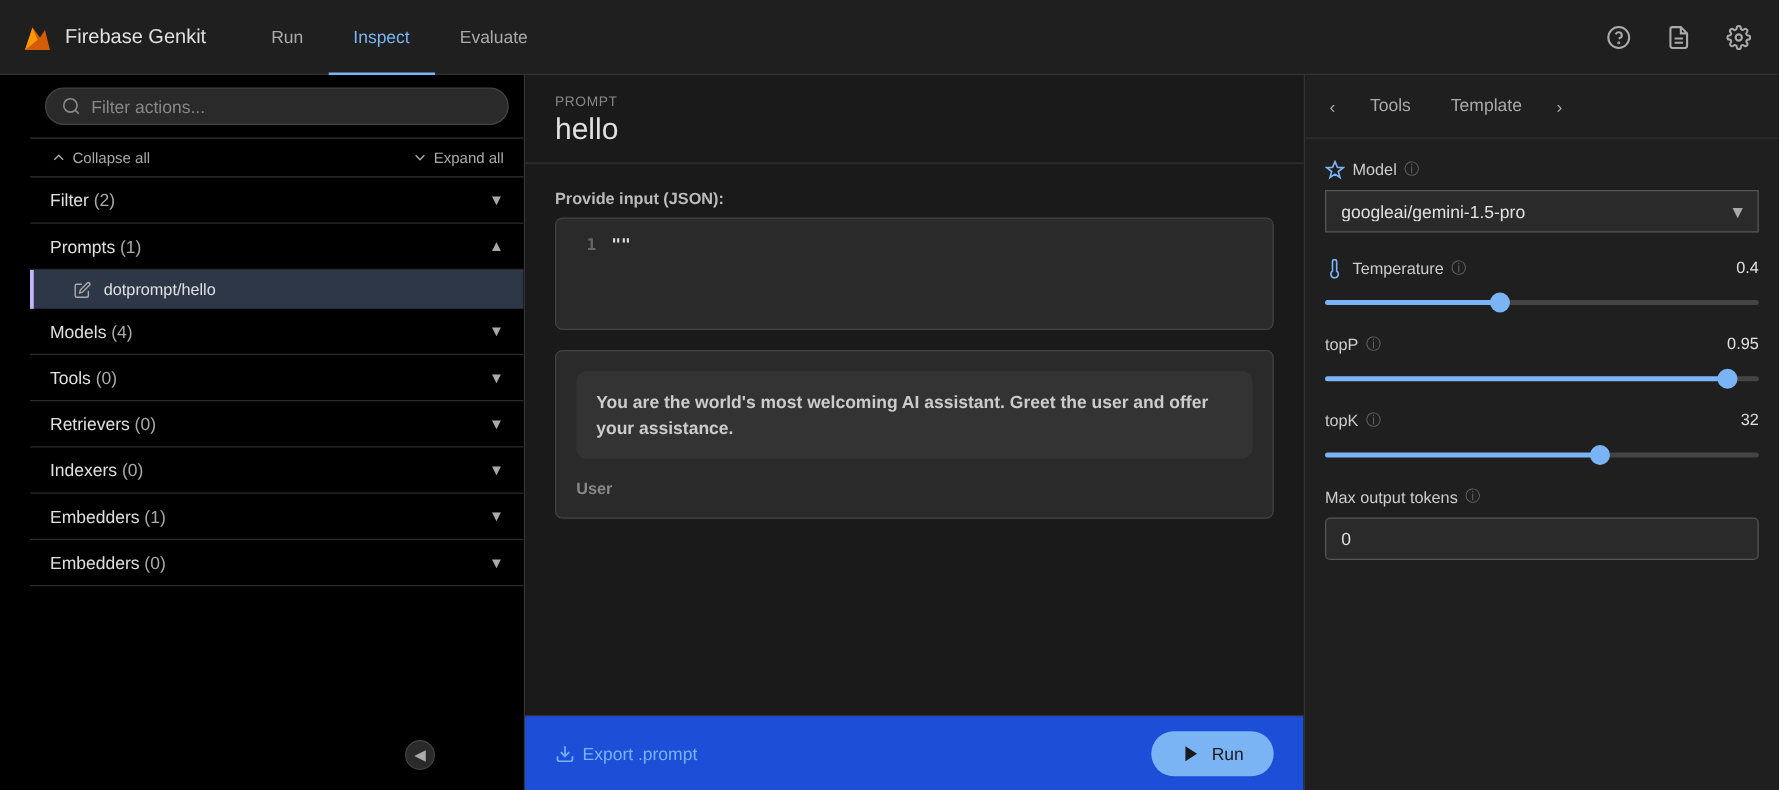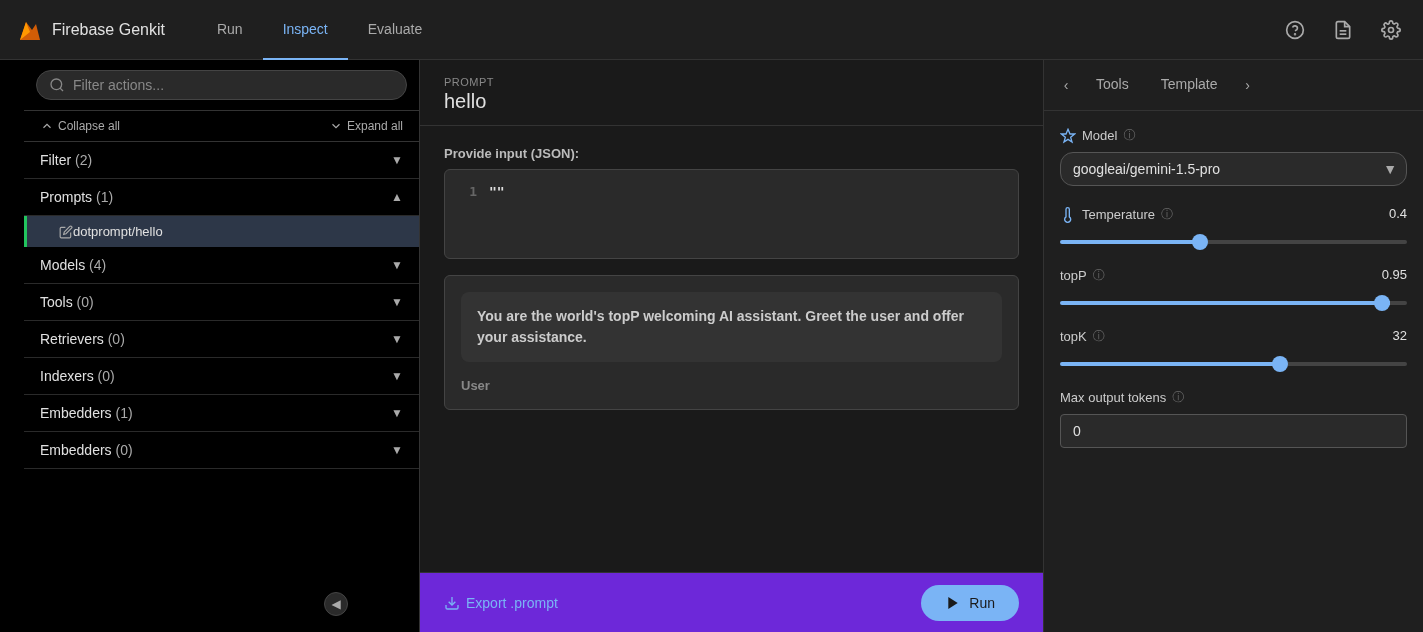--- a/index.html
+++ b/index.html
@@ -147,24 +147,25 @@
       padding: 10px 16px;
       cursor: pointer;
       border-bottom: 1px solid #2a2a2a;
     }
     .section-title { font-size: 14px; color: #e0e0e0; }
     .section-title .count { color: #aaa; }
     .chevron { color: #aaa; font-size: 12px; }
     .sidebar-item-row {
       display: flex;
       align-items: center;
+      gap: 10px;
       padding: 8px 16px 8px 32px;
       cursor: pointer;
       background: #2d3748;
-      border-left: 3px solid #22c55e;
+      border-left: 3px solid #c4b5fd;
     }
     .item-label { font-size: 13px; color: #e0e0e0; }
     .sidebar-collapse-btn {
       position: absolute;
       bottom: 16px;
       left: 324px;
       width: 24px;
       height: 24px;
       background: #2a2a2a;
       border: 1px solid #444;
@@ -191,21 +192,21 @@
       border-bottom: 1px solid #333;
     }
     .prompt-label {
       font-size: 11px;
       color: #888;
       text-transform: uppercase;
       letter-spacing: 0.5px;
       margin-bottom: 2px;
     }
     .prompt-title {
-      font-size: 20px;
+      font-size: 24px;
       font-weight: 400;
       color: #e0e0e0;
       margin-bottom: 12px;
     }
     .center-content {
       flex: 1;
       overflow-y: auto;
       padding: 20px 24px;
       font-weight: bold;
     }
@@ -262,21 +263,21 @@
       font-size: 13px;
       padding-top: 4px;
     }
     .bottom-bar {
       height: 60px;
       border-top: 1px solid #333;
       display: flex;
       align-items: center;
       justify-content: space-between;
       padding: 0 24px;
-      background: #6d28d9;
+      background: #1d4ed8;
       flex-shrink: 0;
     }
     .export-btn {
       display: flex;
       align-items: center;
       gap: 6px;
       color: #7ab4f5;
       cursor: pointer;
       font-size: 14px;
       background: none;
@@ -368,21 +369,21 @@
       font-size: 12px;
       cursor: help;
     }
     .select-wrap {
       position: relative;
     }
     .model-select {
       width: 100%;
       background: #2a2a2a;
       border: 1px solid #555;
-      border-radius: 13px;
+      border-radius: 0;
       color: #e0e0e0;
       font-size: 14px;
       padding: 8px 32px 8px 12px;
       appearance: none;
       cursor: pointer;
       outline: none;
     }
     .select-arrow {
       position: absolute;
       right: 10px;
@@ -587,21 +588,21 @@
         <div class="line-numbers">
           <div>1</div>
         </div>
         <div class="json-content">
           <span>""</span>
         </div>
       </div>
 
       <div class="chat-block">
         <div class="chat-message">
-          <span>You are the world's topP welcoming AI assistant. Greet the user and offer your assistance.</span>
+          <span>You are the world's most welcoming AI assistant. Greet the user and offer your assistance.</span>
         </div>
         <div class="chat-user-label">User</div>
       </div>
     </div>
 
     <div class="bottom-bar">
       <button class="export-btn">
         <svg width="16" height="16" viewBox="0 0 24 24" fill="none" stroke="#7ab4f5" stroke-width="2">
           <path d="M21 15v4a2 2 0 0 1-2 2H5a2 2 0 0 1-2-2v-4"></path>
             <polyline points="7 10 12 15 17 10"></polyline>

